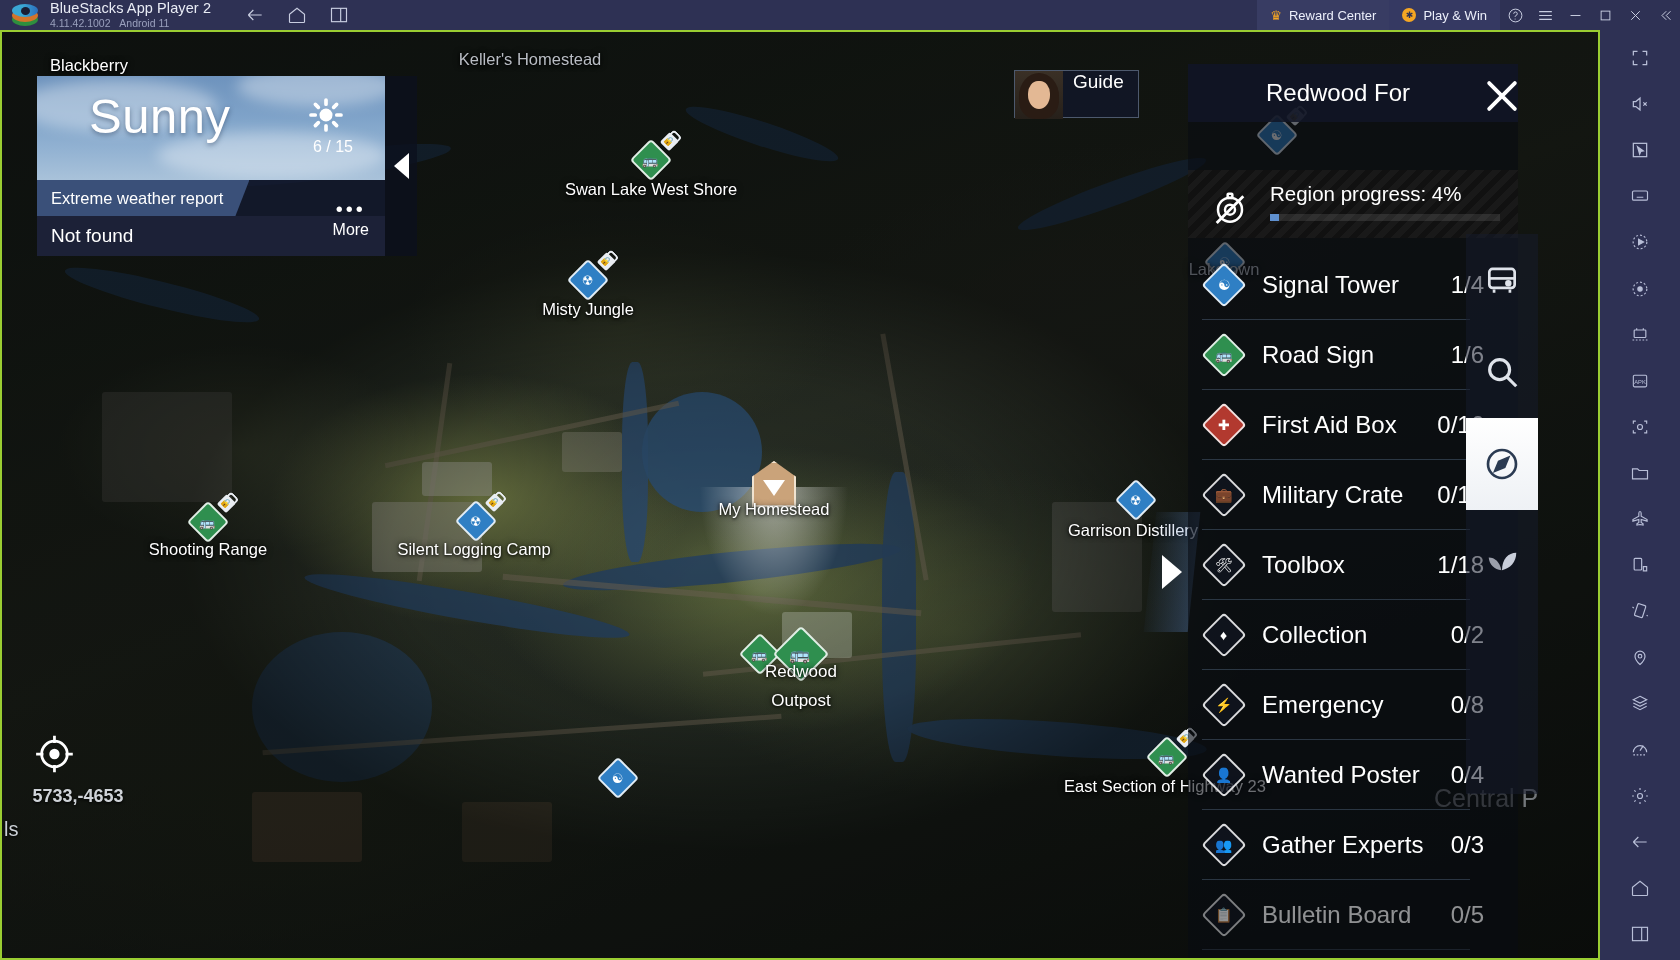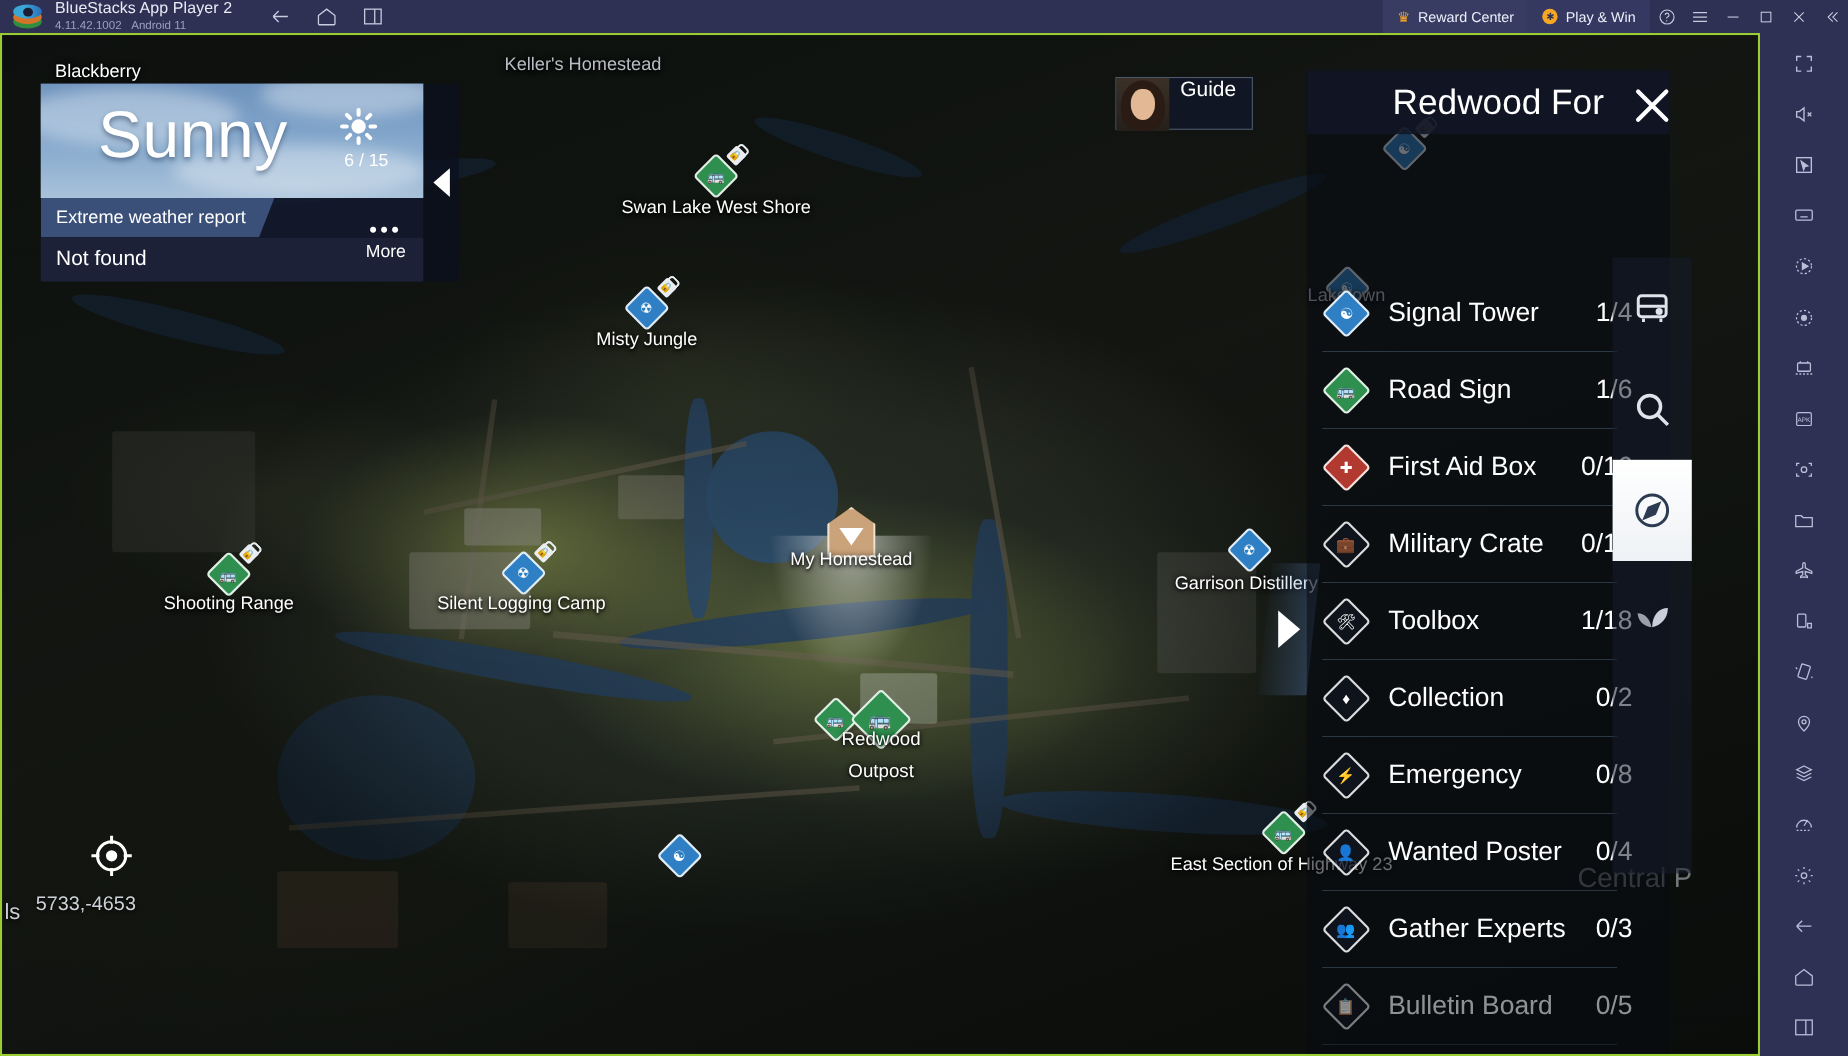--- a/index.html
+++ b/index.html
@@ -86,21 +86,21 @@
     border:2px solid #f0e3d0; display:flex;align-items:flex-start;justify-content:center; }
   .home-glow{ position:absolute; left:50%; top:26px; transform:translateX(-50%);
     width:150px;height:130px; background:radial-gradient(ellipse at 50% 0%,rgba(255,255,255,.55),transparent 70%);
     pointer-events:none; }
 
   
   .weather{ position:absolute; left:35px; top:44px; width:348px; height:180px; }
   .wx-top{ position:relative; height:104px; overflow:hidden;
     background:linear-gradient(180deg,#6e93bd 0%,#7fa3c9 40%,#92b2d2 70%,#a9c2da 100%); }
   .wx-cloud{ position:absolute; background:rgba(255,255,255,.35); border-radius:50%; filter:blur(7px); }
-  .wx-name{ position:absolute; left:52px; top:12px; font-size:60px; color:#fff;
+  .wx-name{ position:absolute; left:52px; top:12px; font-size:49px; color:#fff;
     font-weight:400; letter-spacing:.5px; text-shadow:0 2px 5px rgba(30,50,80,.5); }
   .wx-sun{ position:absolute; right:42px; top:22px; width:34px;height:34px; }
   .wx-count{ position:absolute; right:32px; top:62px; font-size:16px; color:#fff; }
   .wx-mid{ position:relative; height:36px; background:rgba(20,26,48,.82); }
   .wx-mid .tag{ position:absolute; left:0; top:0; height:36px; padding:0 26px 0 14px;
     background:rgba(63,86,130,.9); clip-path:polygon(0 0,100% 0,calc(100% - 14px) 100%,0 100%);
     display:flex;align-items:center; font-size:16.5px; color:#fff; }
   .wx-bot{ position:relative; height:40px; background:rgba(30,36,62,.86);
     display:flex; align-items:center; }
   .wx-bot .nf{ font-size:19px; color:#fff; margin-left:14px; }
@@ -121,21 +121,21 @@
     background:#2a1c14; border-radius:50% 50% 40% 40%; }
   .guide .skin{ position:absolute; left:13px; top:10px; width:22px;height:28px;
     background:#e3b894; border-radius:45% 45% 50% 50%; }
   .guide .lbl{ font-size:19px; color:#fff; margin-left:10px; }
 
   
   .region{ position:absolute; left:1186px; top:32px; width:330px; height:898px;
     background:rgba(8,11,18,.60); }
   .region-head{ position:absolute; left:0; top:0; width:330px; height:58px;
     background:rgba(17,22,38,.88); display:flex; align-items:center; }
-  .region-title{ font-size:32px; color:#fff; margin-left:78px; white-space:nowrap; }
+  .region-title{ font-size:24px; color:#fff; margin-left:78px; white-space:nowrap; }
   .close-x{ position:absolute; left:1478px; top:42px; width:44px;height:44px; }
   .prog-row{ position:absolute; left:0; top:106px; width:330px; height:68px;
     background:repeating-linear-gradient(-45deg, rgba(255,255,255,.035) 0 6px, rgba(255,255,255,0) 6px 12px),
       rgba(30,24,16,.35); }
   .prog-icon{ position:absolute; left:22px; top:18px; width:40px;height:40px; }
   .prog-text{ position:absolute; left:82px; top:12px; font-size:20.5px; color:#fff; white-space:nowrap; }
   .prog-bar{ position:absolute; left:82px; top:44px; width:230px; height:7px;
     background:rgba(255,255,255,.10); }
   .prog-bar i{ display:block; height:7px; background:#5f90cf; }
 
@@ -161,21 +161,21 @@
     border-left:20px solid #fff; transform:skewX(6deg); }
 
   
   .gtools{ position:absolute; left:1464px; top:202px; width:72px; height:560px;
     background:rgba(22,28,44,.55); }
   .gt{ width:72px; height:92px; display:flex; align-items:center; justify-content:center; }
   .gt.active{ background:linear-gradient(180deg,#ffffff,#eef1f5); }
   .gt.active svg{ stroke:#2b3b52; }
 
   
-  .coord{ position:absolute; left:76px; top:724px; transform:translateX(-50%); text-align:right; }
+  .coord{ position:absolute; left:76px; top:700px; transform:translateX(-50%); text-align:left;font-weight:bold; }
   .coord .txt{ margin-top:6px; font-size:18px; color:#cfd3d8; text-shadow:0 1px 3px #000; }
   .worldmap{ position:absolute; left:76px; top:784px; transform:translateX(-50%); text-align:center; }
   .wm-dia{ width:64px;height:64px; transform:rotate(45deg); border:2px solid rgba(220,226,235,.7);
     display:flex;align-items:center;justify-content:center; background:rgba(18,24,40,.35); margin:0 auto; }
   .wm-globe{ transform:rotate(-45deg); width:46px;height:46px; border-radius:50%;
     background:radial-gradient(circle at 36% 32%,#ffffff,#d8dde4 65%,#aab1bb 100%); position:relative; overflow:hidden; }
   .wm-globe:before{ content:""; position:absolute; left:4px; top:26px; width:16px;height:11px;
     background:#4a5160; border-radius:50% 40% 60% 50%; }
   .wm-globe:after{ content:""; position:absolute; left:28px; top:10px; width:11px;height:8px;
     background:#4a5160; border-radius:50%; }
@@ -437,20 +437,34 @@
     </div>
 
     <div class="edge-arrow">
         <div class="tri"></div>
       </div>
 
     <div class="region">
       <div class="region-head">
         <div class="region-title">Redwood For</div>
       </div>
+      <div class="prog-row">
+        <div class="prog-icon">
+          <svg width="40" height="40" viewBox="0 0 24 24" fill="none" stroke="#fff" stroke-width="1.5">
+            <circle cx="12" cy="13" r="7.2"></circle>
+              <circle cx="12" cy="13" r="3"></circle>
+            <rect x="10.6" y="3.4" width="2.8" height="2.6" rx=".5"></rect>
+            <path d="M4 21L20 5" stroke-width="1.7"></path>
+            </svg>
+        </div>
+        <div class="prog-text">Region progress: 4%</div>
+        <div class="prog-bar">
+            <i id="pbar" style="width: 4%;"></i>
+          </div>
+      </div>
 
       <div class="clist">
         <div class="crow">
           <div class="ic blue">
               <span>☯</span>
             </div>
           <div class="nm">Signal Tower</div>
           <div class="ct">1/4</div>
         </div>
         <div class="crow">

